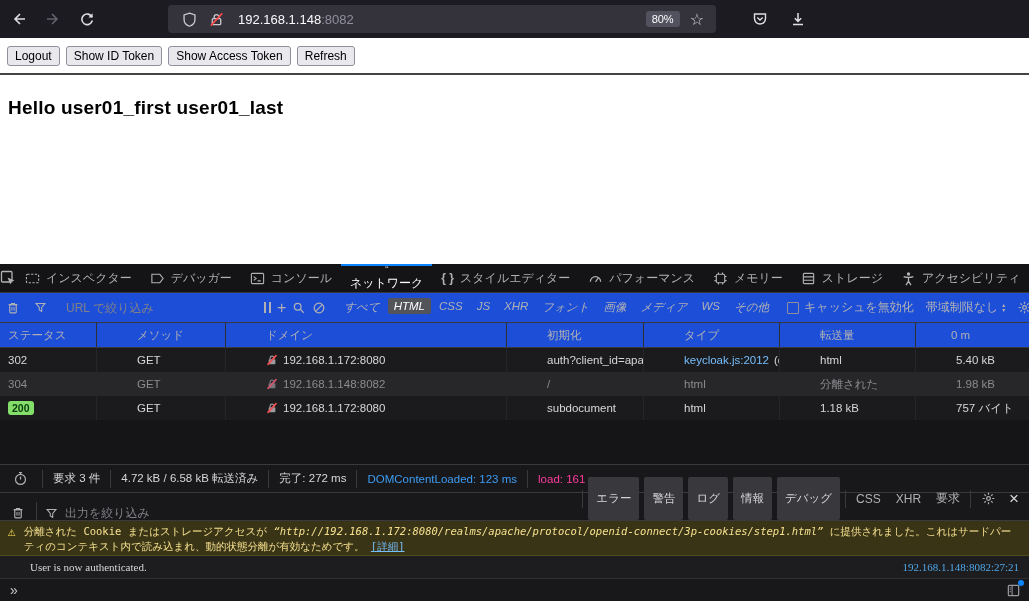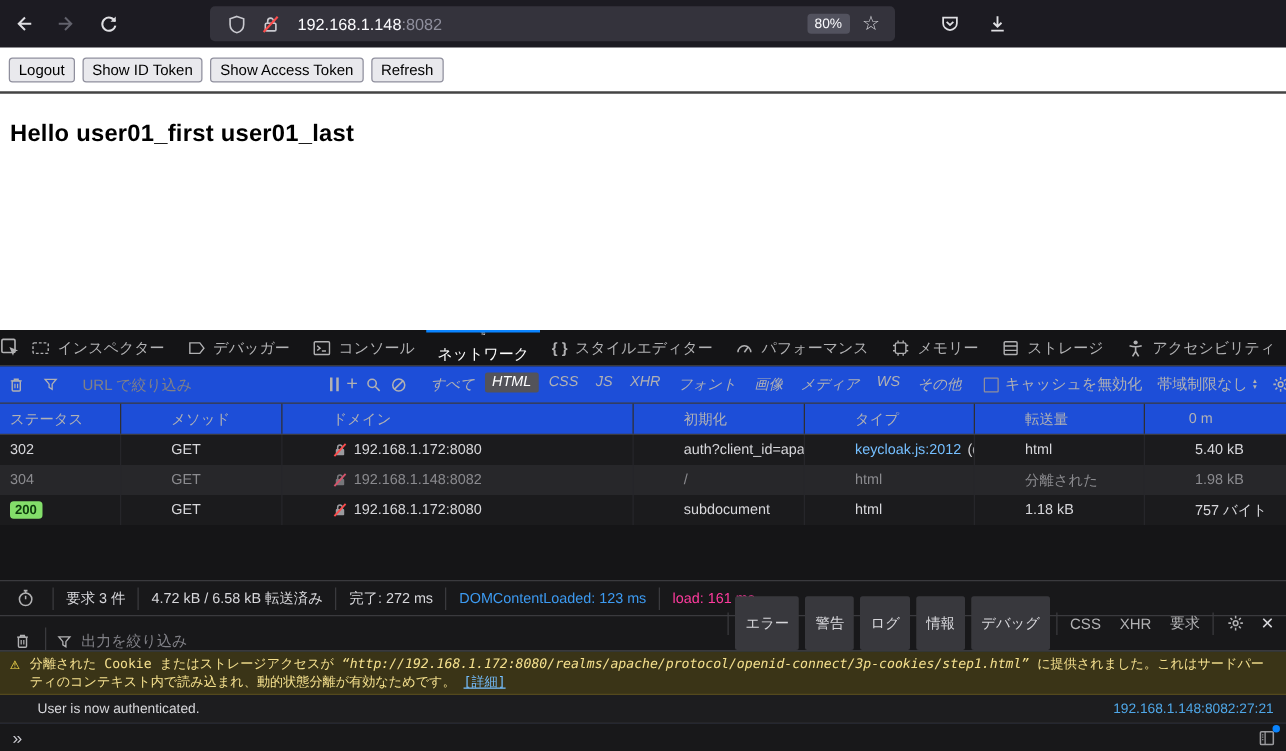--- a/index.html
+++ b/index.html
@@ -76,21 +76,21 @@
   .con-toolbar { height:29px; display:flex; align-items:flex-end; gap:6px; border-top:1px solid #3a3a3e; border-bottom:1px solid #3a3a3e; padding:0 6px; background:#18181a; }
   .con-right { margin-left:auto; display:flex; align-items:center; gap:5px; }
   .lvl-btn { background:#38383d; color:#d7d7db; border-radius:2px; padding:14px 8px; font-size:11.5px; white-space:nowrap; }
   .cat-txt { color:#b1b1b3; padding:0 5px; }
 
   .con-warning { height:35px; background:#3a3417; border-bottom:1px solid #54491d; display:flex; gap:8px; padding:3px 10px 0 8px; font-family:"DejaVu Sans Mono",monospace; font-size:10.5px; color:#f5e08e; line-height:15px; }
   .warn-tri { color:#fce14f; font-size:13px; }
   .warn-url { font-style:italic; }
   .warn-link { color:#75bfff; text-decoration:underline; }
 
-  .con-log { height:23px; background:#1d1d1f; border-bottom:1px solid #2f2f33; display:flex; align-items:center; justify-content:space-between; padding:0 10px 0 30px; font-family:Liberation Sans, sans-serif; font-size:11px; }
+  .con-log { height:23px; background:#1d1d1f; border-bottom:1px solid #2f2f33; display:flex; align-items:center; justify-content:space-between; padding:0 10px 0 30px; font-family:Liberation Serif, serif; font-size:11px; }
   .log-msg { color:#d7d7db; }
   .log-src { color:#4fa7e8; }
 
   .con-prompt { height:22px; display:flex; align-items:center; justify-content:space-between; padding:0 8px 0 10px; background:#18181a; }
   .prompt-chev { color:#c9c9cf; font-size:14px; }
   .split-wrap { position:relative; color:#9b9b9f; }
   .blue-dot { position:absolute; top:-3px; right:-3px; width:6px; height:6px; background:#0a84ff; border-radius:50%; }
 
   svg { display:block; }
 </style>

